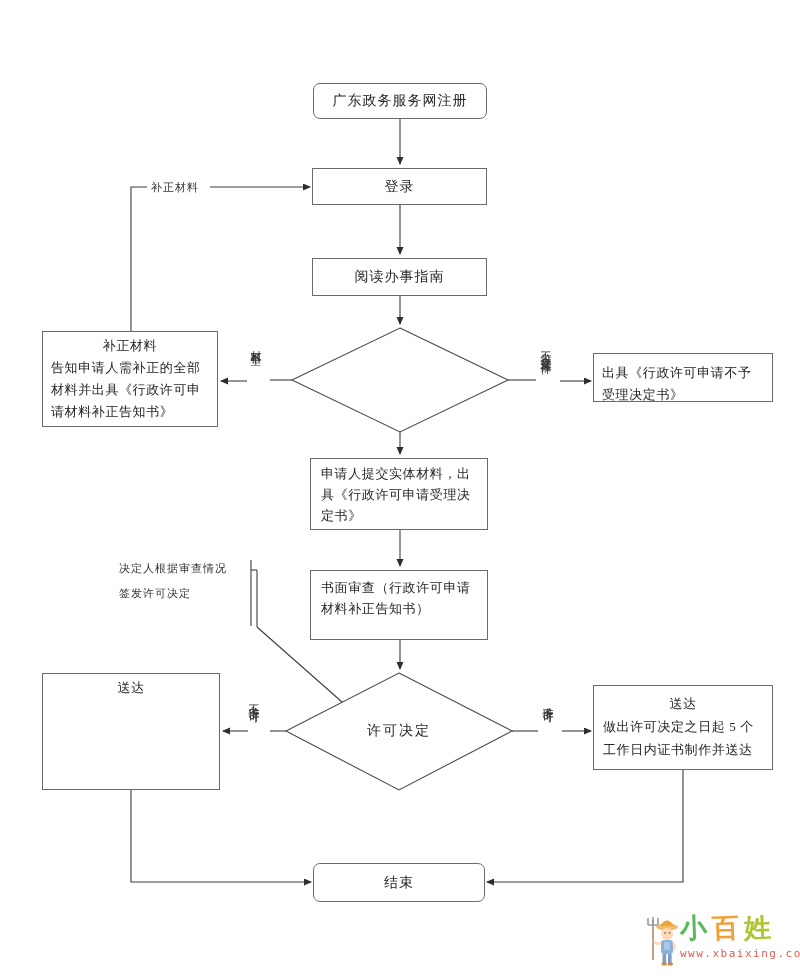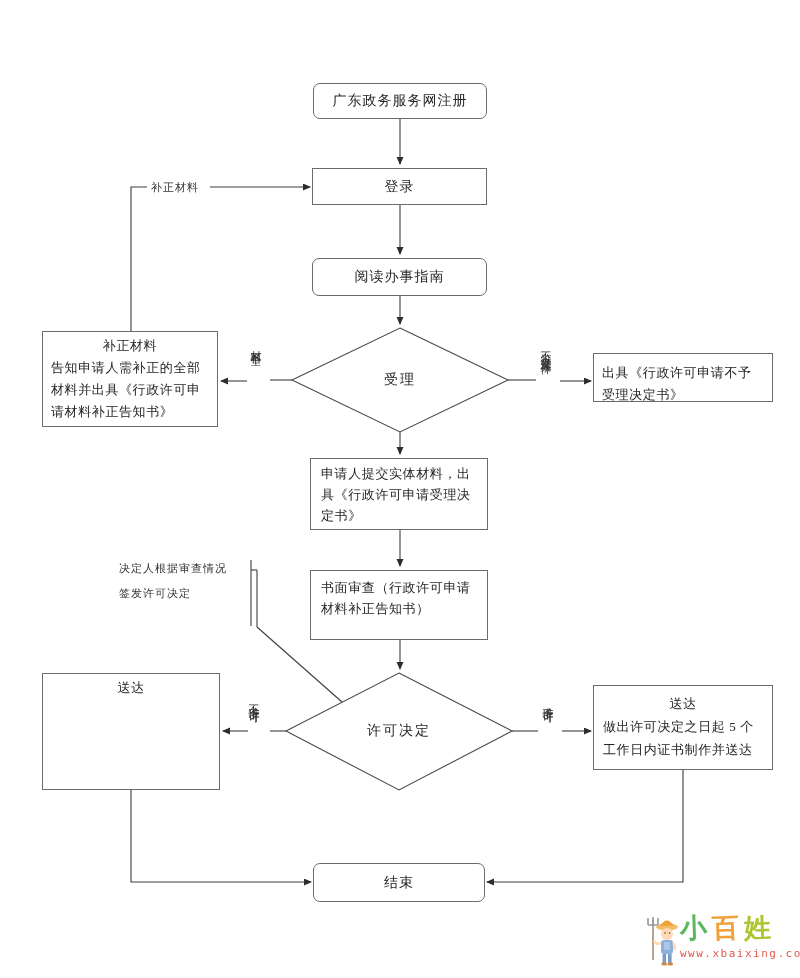--- a/index.html
+++ b/index.html
@@ -103,27 +103,24 @@
   </svg>
 
   <div class="node rounded" style="left:313px;top:83px;width:174px;height:36px;">
     <span>广东政务服务网注册</span>
   </div>
 
   <div class="node" style="left:312px;top:168px;width:175px;height:37px;">
     <span>登录</span>
   </div>
 
-  <div class="node" style="left:312px;top:258px;width:175px;height:38px;border-radius:7px;">
+  <div class="node" style="left:312px;top:258px;width:175px;height:38px;">
     <span>阅读办事指南</span>
   </div>
 
-  <div class="diamond-label" style="left:340px;top:366px;width:120px;height:28px;">
-    <span>受理</span>
-  </div>
 
   <div class="node multiline" style="left:42px;top:331px;width:176px;height:96px;padding:3px 8px;">
     <div class="node-title">补正材料</div>
     <div>告知申请人需补正的全部材料并出具《行政许可申请材料补正告知书》</div>
   </div>
 
   <div class="node multiline" style="left:593px;top:353px;width:180px;height:49px;padding:8px 8px;">
     <div>出具《行政许可申请不予受理决定书》</div>
   </div>
 

